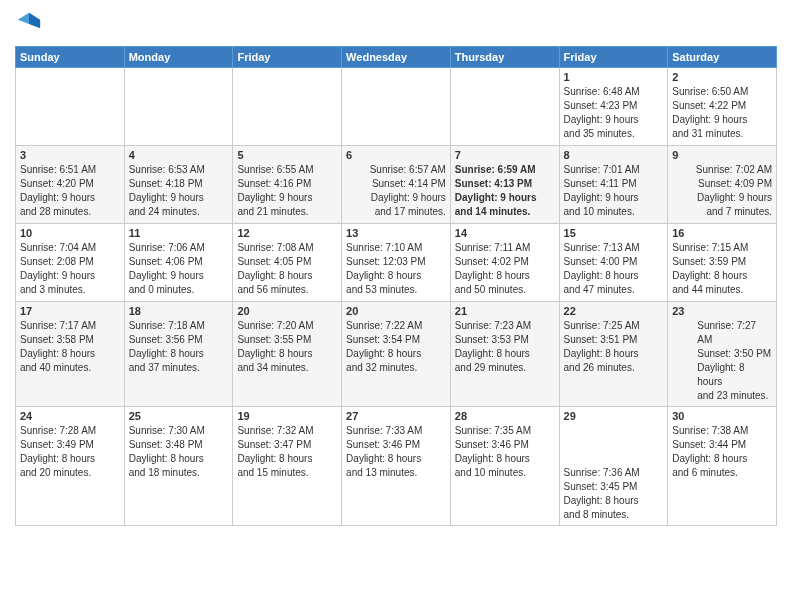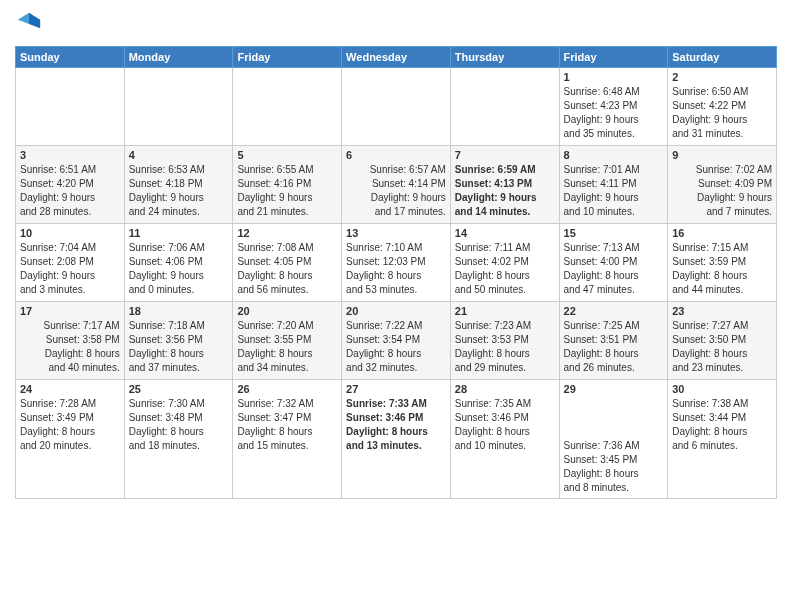--- a/index.html
+++ b/index.html
@@ -259,21 +259,21 @@
             <div class="day-num">16</div>
             <div class="day-info" style="white-space: pre-line;">Sunrise: 7:15 AM
 Sunset: 3:59 PM
 Daylight: 8 hours
 and 44 minutes.</div>
           </td>
         </tr>
         <tr class="row-4">
           <td>
             <div class="day-num">17</div>
-            <div class="day-info" style="white-space: pre-line; text-align: right;">Sunrise: 7:17 AM
+            <div class="day-info" style="white-space: pre-line;">Sunrise: 7:17 AM
 Sunset: 3:58 PM
 Daylight: 8 hours
 and 40 minutes.</div>
           </td>
           <td>
             <div class="day-num">18</div>
             <div class="day-info" style="white-space: pre-line;">Sunrise: 7:18 AM
 Sunset: 3:56 PM
 Daylight: 8 hours
 and 37 minutes.</div>
@@ -301,21 +301,21 @@
           </td>
           <td>
             <div class="day-num">22</div>
             <div class="day-info" style="white-space: pre-line;">Sunrise: 7:25 AM
 Sunset: 3:51 PM
 Daylight: 8 hours
 and 26 minutes.</div>
           </td>
           <td>
             <div class="day-num">23</div>
-            <div class="day-info" style="white-space: pre-line;">Sunrise: 7:27 AM
+            <div class="day-info" style="white-space: pre-line; margin-left: 25px;">Sunrise: 7:27 AM
 Sunset: 3:50 PM
 Daylight: 8 hours
 and 23 minutes.</div>
           </td>
         </tr>
         <tr class="row-5">
           <td>
             <div class="day-num">24</div>
             <div class="day-info" style="white-space: pre-line;">Sunrise: 7:28 AM
 Sunset: 3:49 PM
@@ -323,29 +323,29 @@
 and 20 minutes.</div>
           </td>
           <td>
             <div class="day-num">25</div>
             <div class="day-info" style="white-space: pre-line;">Sunrise: 7:30 AM
 Sunset: 3:48 PM
 Daylight: 8 hours
 and 18 minutes.</div>
           </td>
           <td>
-            <div class="day-num">26</div>
+            <div class="day-num">19</div>
             <div class="day-info" style="white-space: pre-line;">Sunrise: 7:32 AM
 Sunset: 3:47 PM
 Daylight: 8 hours
 and 15 minutes.</div>
           </td>
           <td>
             <div class="day-num">27</div>
-            <div class="day-info" style="white-space: pre-line; font-weight: bold;">Sunrise: 7:33 AM
+            <div class="day-info" style="white-space: pre-line;">Sunrise: 7:33 AM
 Sunset: 3:46 PM
 Daylight: 8 hours
 and 13 minutes.</div>
           </td>
           <td>
             <div class="day-num">28</div>
             <div class="day-info" style="white-space: pre-line;">Sunrise: 7:35 AM
 Sunset: 3:46 PM
 Daylight: 8 hours
 and 10 minutes.</div>

